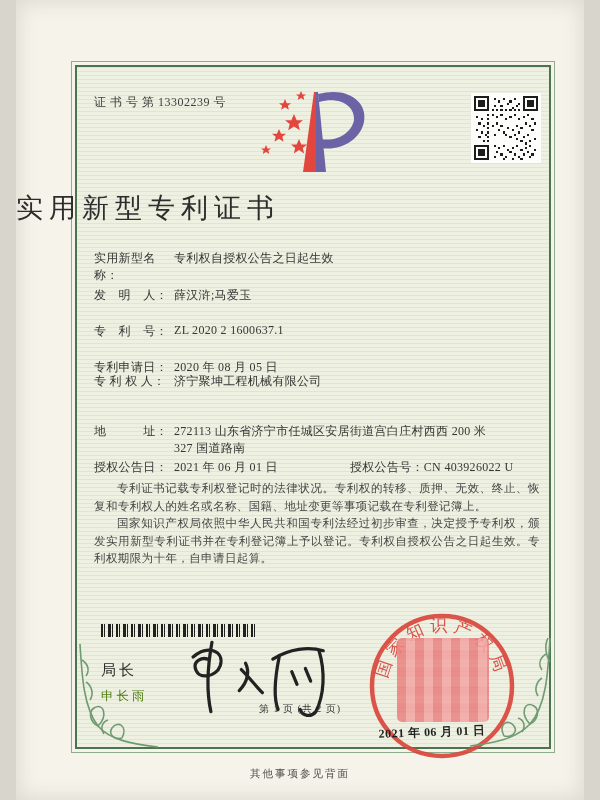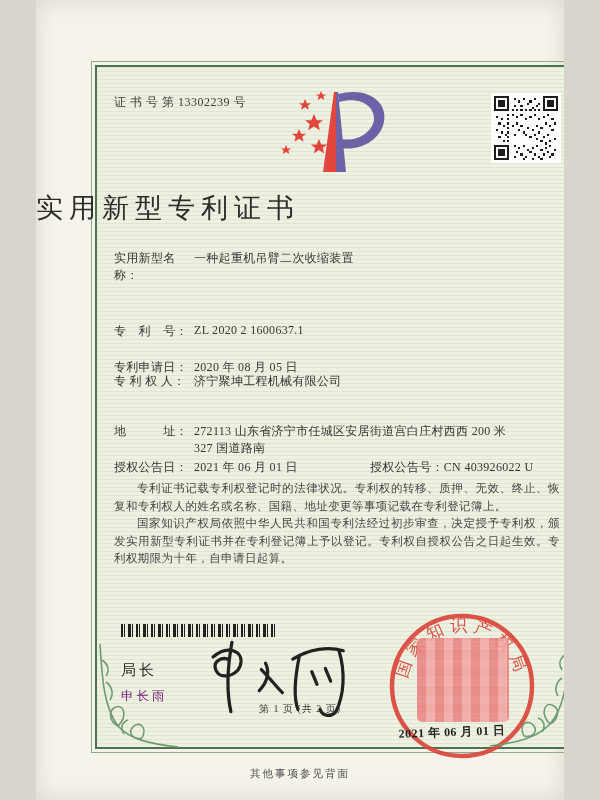--- a/index.html
+++ b/index.html
@@ -1,18 +1,18 @@
 <!DOCTYPE html>
 <html><head>
 <meta charset="utf-8">
 <style>
   html,body{margin:0;padding:0;}
   body{background:#d8d5cc;font-family:"Liberation Serif","DejaVu Serif",serif;}
   .page{
-    position:relative;width:528px;height:800px;margin:0 auto;
+    position:relative;width:568px;height:800px;margin:0 auto;
     background:#f6f3ea;overflow:hidden;
     box-shadow:inset 0 0 22px rgba(80,80,70,.18);
   }
   
   .frame{
     position:absolute;left:55px;top:61px;width:484px;height:692px;
     border:1px solid #8fac8e;box-sizing:border-box;
   }
   .frame-inner{
     position:absolute;inset:3px;border:2px solid #4b734f;box-sizing:border-box;
@@ -44,21 +44,21 @@
   
   .barcode{
     position:absolute;left:85px;top:624px;width:156px;height:13px;
     background:repeating-linear-gradient(90deg,
       #20201e 0 2px,rgba(0,0,0,0) 2px 3px,
       #20201e 3px 4px,rgba(0,0,0,0) 4px 7px,
       #20201e 7px 10px,rgba(0,0,0,0) 10px 11px,
       #20201e 11px 12px,rgba(0,0,0,0) 12px 15px);
   }
   .director-role{position:absolute;left:85px;top:661px;font-size:15px;letter-spacing:3px;color:#2b2b2b;}
-  .director-name{position:absolute;left:85px;top:688px;font-size:12.5px;letter-spacing:3px;color:#701a75;}
+  .director-name{position:absolute;left:85px;top:688px;font-size:12.5px;letter-spacing:3px;color:#4d7c0f;}
   .signature{position:absolute;left:160px;top:636px;width:158px;height:84px;}
   .seal{position:absolute;left:350px;top:610px;width:152px;height:152px;}
   .seal-mosaic{
     position:absolute;left:381px;top:638px;width:92px;height:84px;border-radius:5px;
     background-image:
       repeating-linear-gradient(90deg,rgba(232,128,126,.72) 0 9px,rgba(244,170,168,.72) 9px 18px),
       repeating-linear-gradient(0deg,rgba(240,152,150,.55) 0 9px,rgba(228,118,116,.55) 9px 18px);
   }
   .seal-date{
     position:absolute;left:346px;top:724px;width:140px;text-align:center;
@@ -114,21 +114,24 @@
                M27,19h1v1h-1z M25,20h1v1h-1z M23,21h1v1h-1z M21,20h1v1h-1z M19,19h1v1h-1z
                M9,22h1v1h-1z M11,23h1v1h-1z M13,22h1v1h-1z M15,24h1v1h-1z M17,23h1v1h-1z M19,22h1v1h-1z M21,24h1v1h-1z M23,23h1v1h-1z M25,22h1v1h-1z M27,24h1v1h-1z
                M26,26h1v1h-1z M24,25h1v1h-1z M22,26h1v1h-1z M20,27h1v1h-1z M18,26h1v1h-1z M16,25h1v1h-1z M14,27h1v1h-1z M12,26h1v1h-1z M10,25h1v1h-1z M9,27h1v1h-1z
                M13,28h1v1h-1z M17,28h1v1h-1z M21,28h1v1h-1z M25,27h1v1h-1z"></path>
     </g>
   </svg>
 
   <div class="title">实用新型专利证书</div>
 
   <div class="row" style="top:250px">
-    <span class="flabel">实用新型名称：</span><span class="fvalue">一种起重机吊臂二次收缩装置</span>
+    <span class="flabel">实用新型名称：</span><span class="fvalue">专利权自授权公告之日起生效</span>
+  </div>
+  <div class="row" style="top:287px">
+    <span class="flabel">发　明　人：</span><span class="fvalue">薛汉浒;马爱玉</span>
   </div>
   <div class="row" style="top:323px">
     <span class="flabel">专　利　号：</span><span class="fvalue">ZL 2020 2 1600637.1</span>
   </div>
   <div class="row" style="top:359px">
     <span class="flabel">专利申请日：</span><span class="fvalue">2020 年 08 月 05 日</span>
   </div>
   <div class="row" style="top:373px">
     <span class="flabel">专 利 权 人：</span><span class="fvalue">济宁聚坤工程机械有限公司</span>
   </div>

